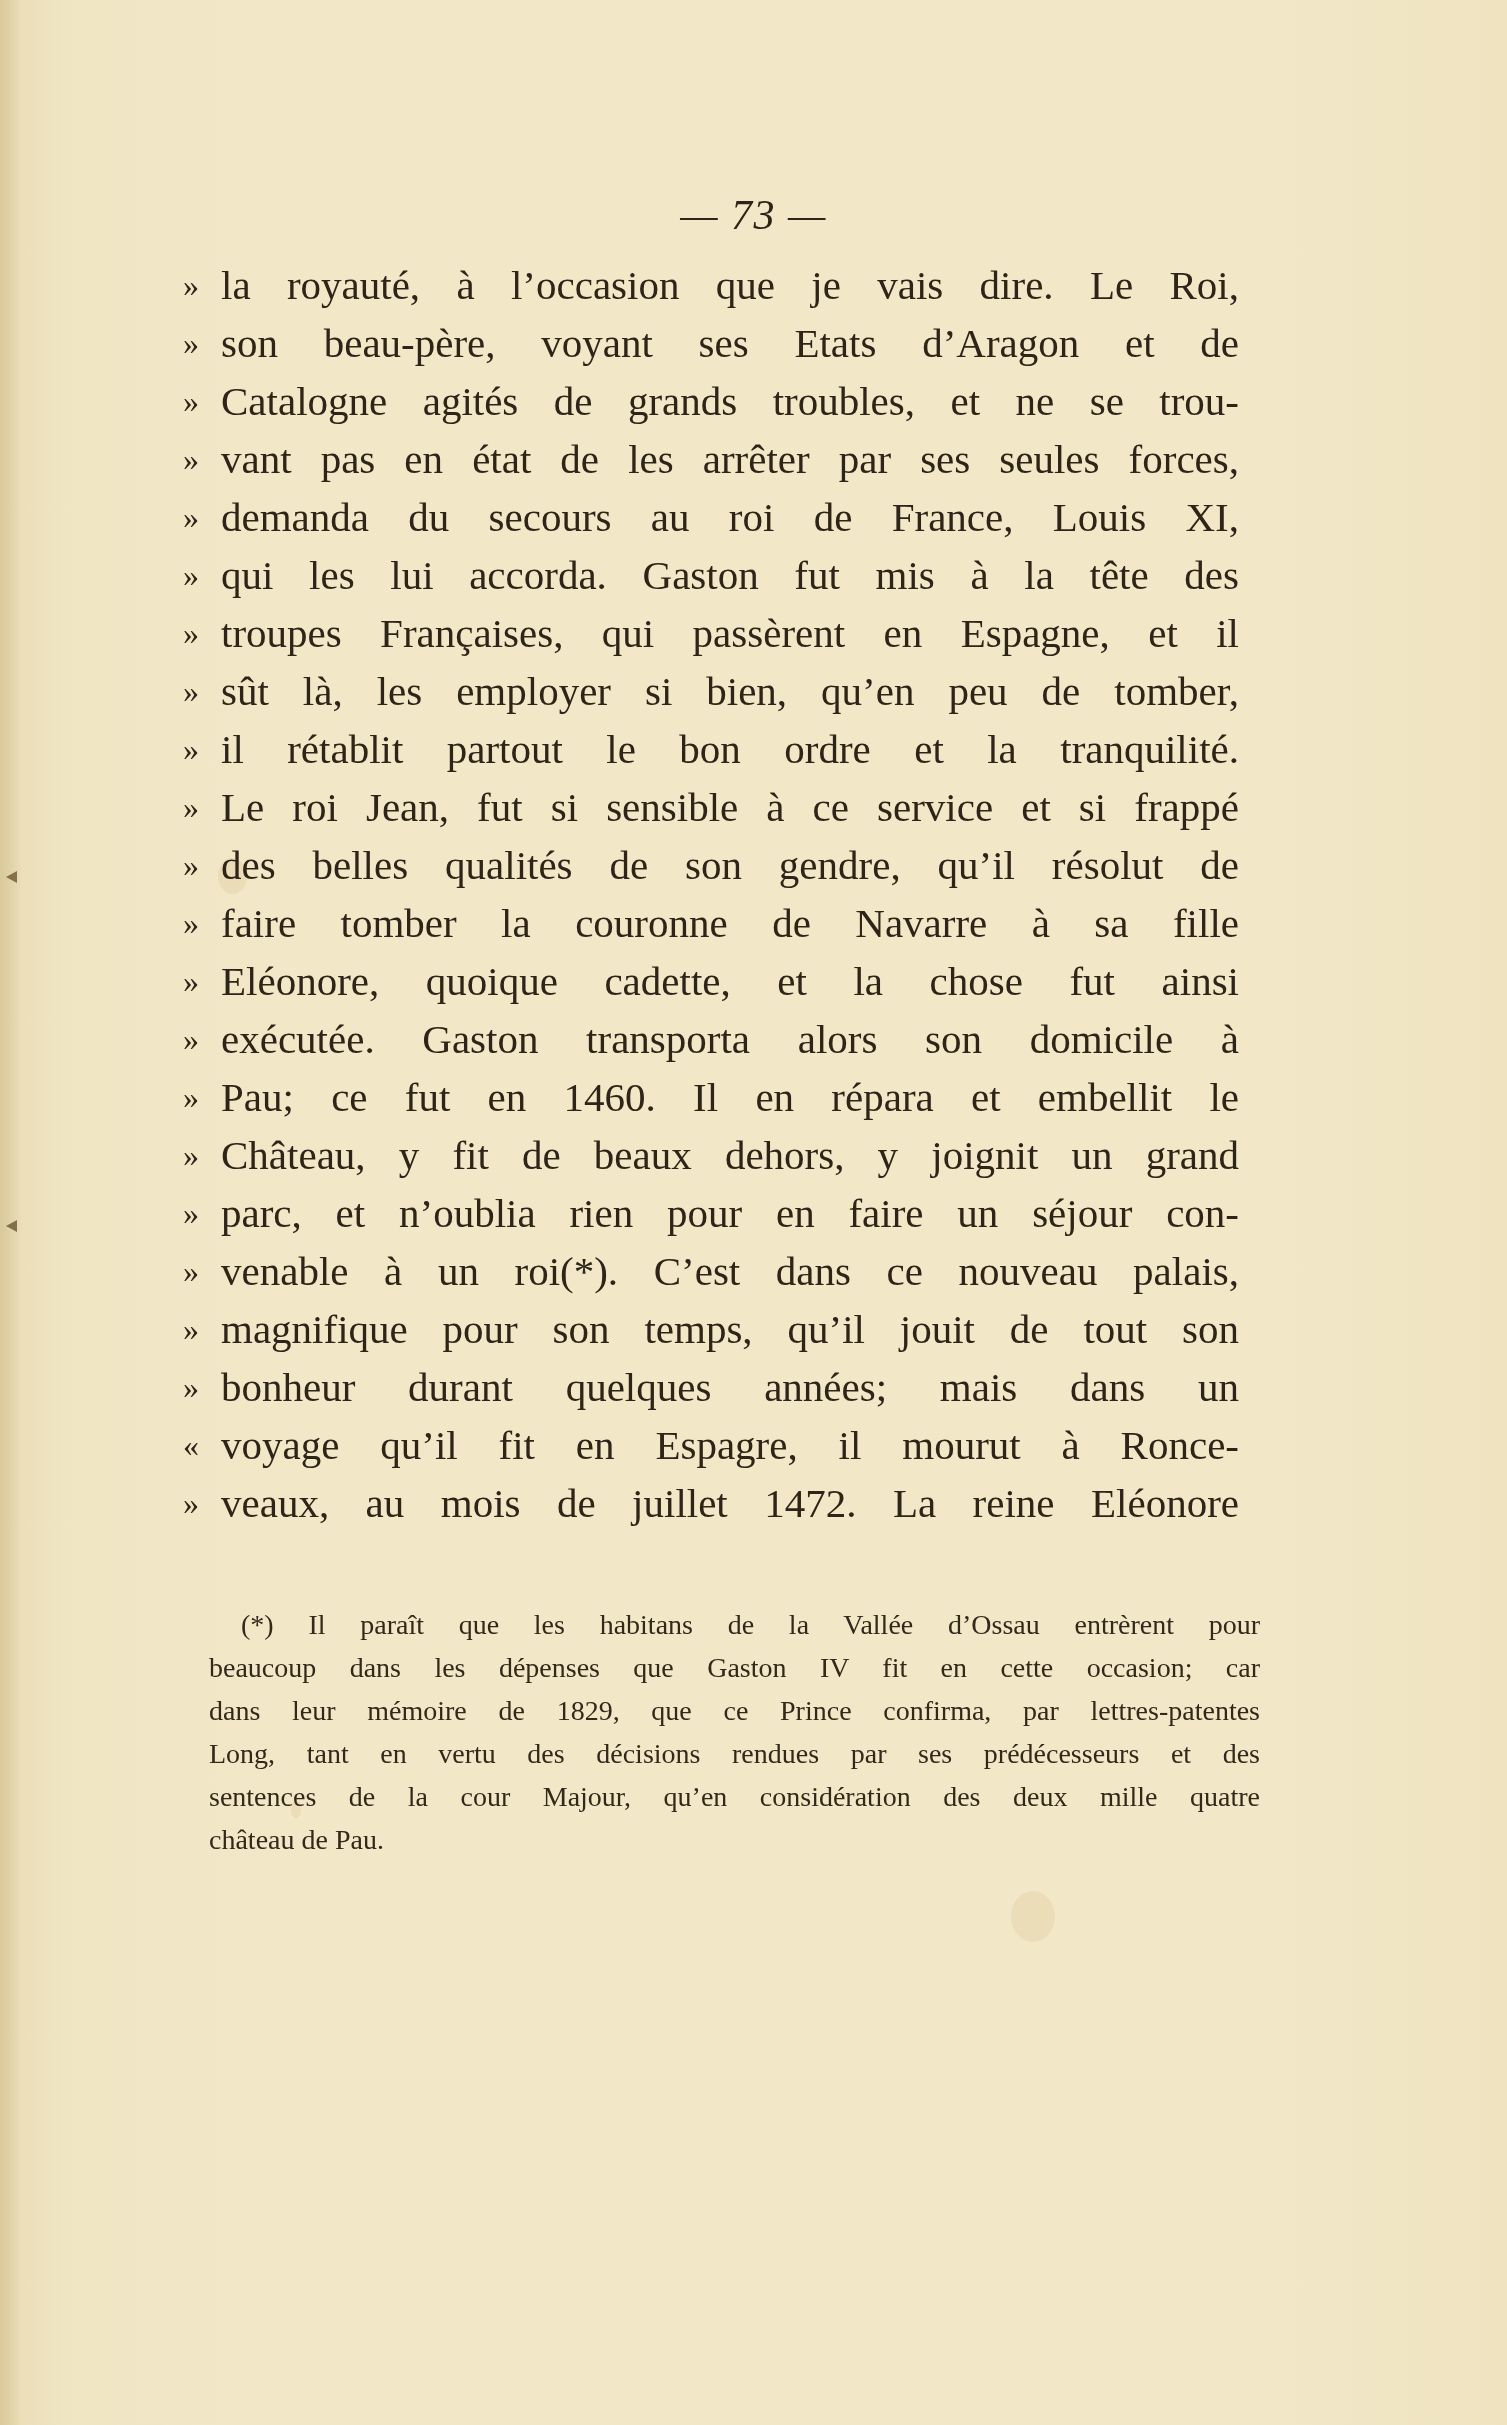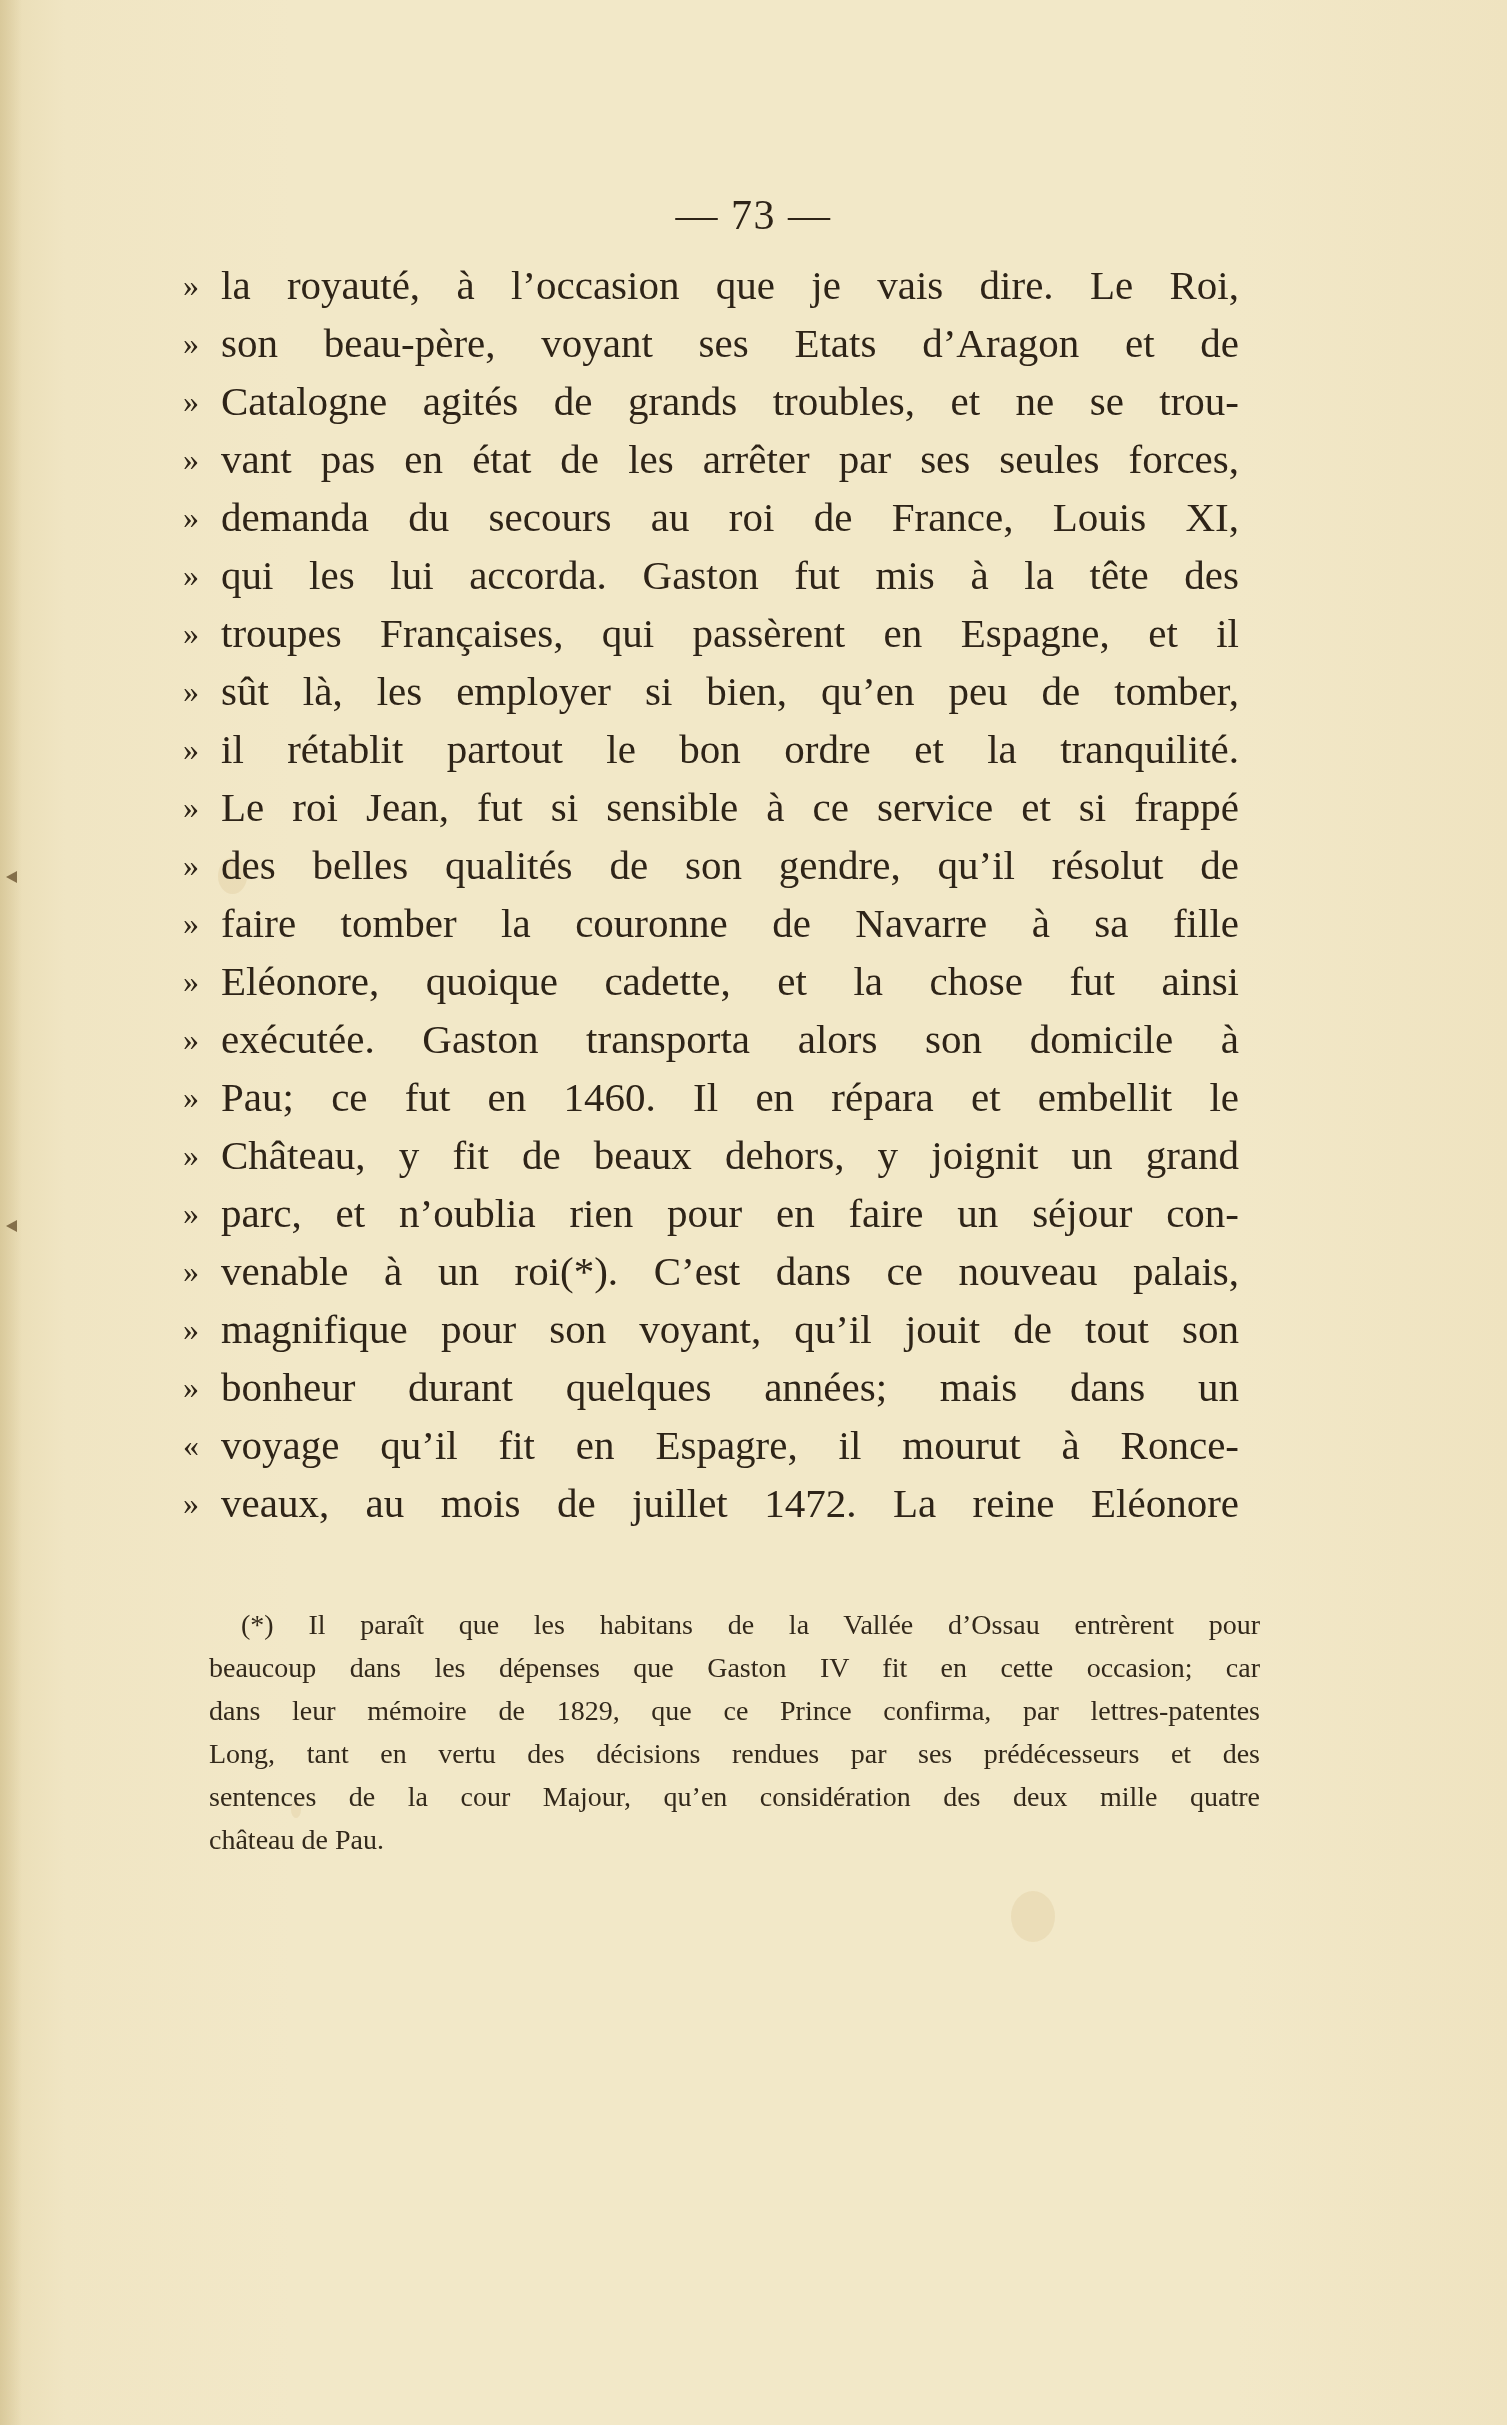--- a/index.html
+++ b/index.html
@@ -38,20 +38,21 @@
     }
     .folio {
       position: absolute;
       top: 191px;
       left: 0;
       width: 1507px;
       text-align: center;
       font-family: "Liberation Serif", serif;
       font-size: 42px;
       letter-spacing: 1.5px;
+      font-style: italic;
     }
     .body-text {
       position: absolute;
       left: 183px;
       top: 256px;
       width: 1056px;
       font-family: "Liberation Serif", serif;
       font-size: 41px;
       line-height: 58px;
     }
@@ -179,21 +180,21 @@
     <div class="line">
         <span class="q">»</span>
         <span class="t i">parc, et n’oublia rien pour en faire un séjour con-</span>
       </div>
     <div class="line">
         <span class="q">»</span>
         <span class="t"><span class="i">venable à un roi</span><span>(*). C’est dans ce nouveau palais,</span></span>
       </div>
     <div class="line">
         <span class="q">»</span>
-        <span class="t"><span class="i">magnifique pour son voyant,</span> <span>qu’il jouit de tout son</span></span>
+        <span class="t"><span class="i">magnifique pour son temps,</span> <span>qu’il jouit de tout son</span></span>
       </div>
     <div class="line">
         <span class="q">»</span>
         <span class="t">bonheur durant quelques années; mais dans un</span>
       </div>
     <div class="line">
         <span class="q">«</span>
         <span class="t">voyage qu’il fit en Espagre, il mourut à Ronce-</span>
       </div>
     <div class="line">

